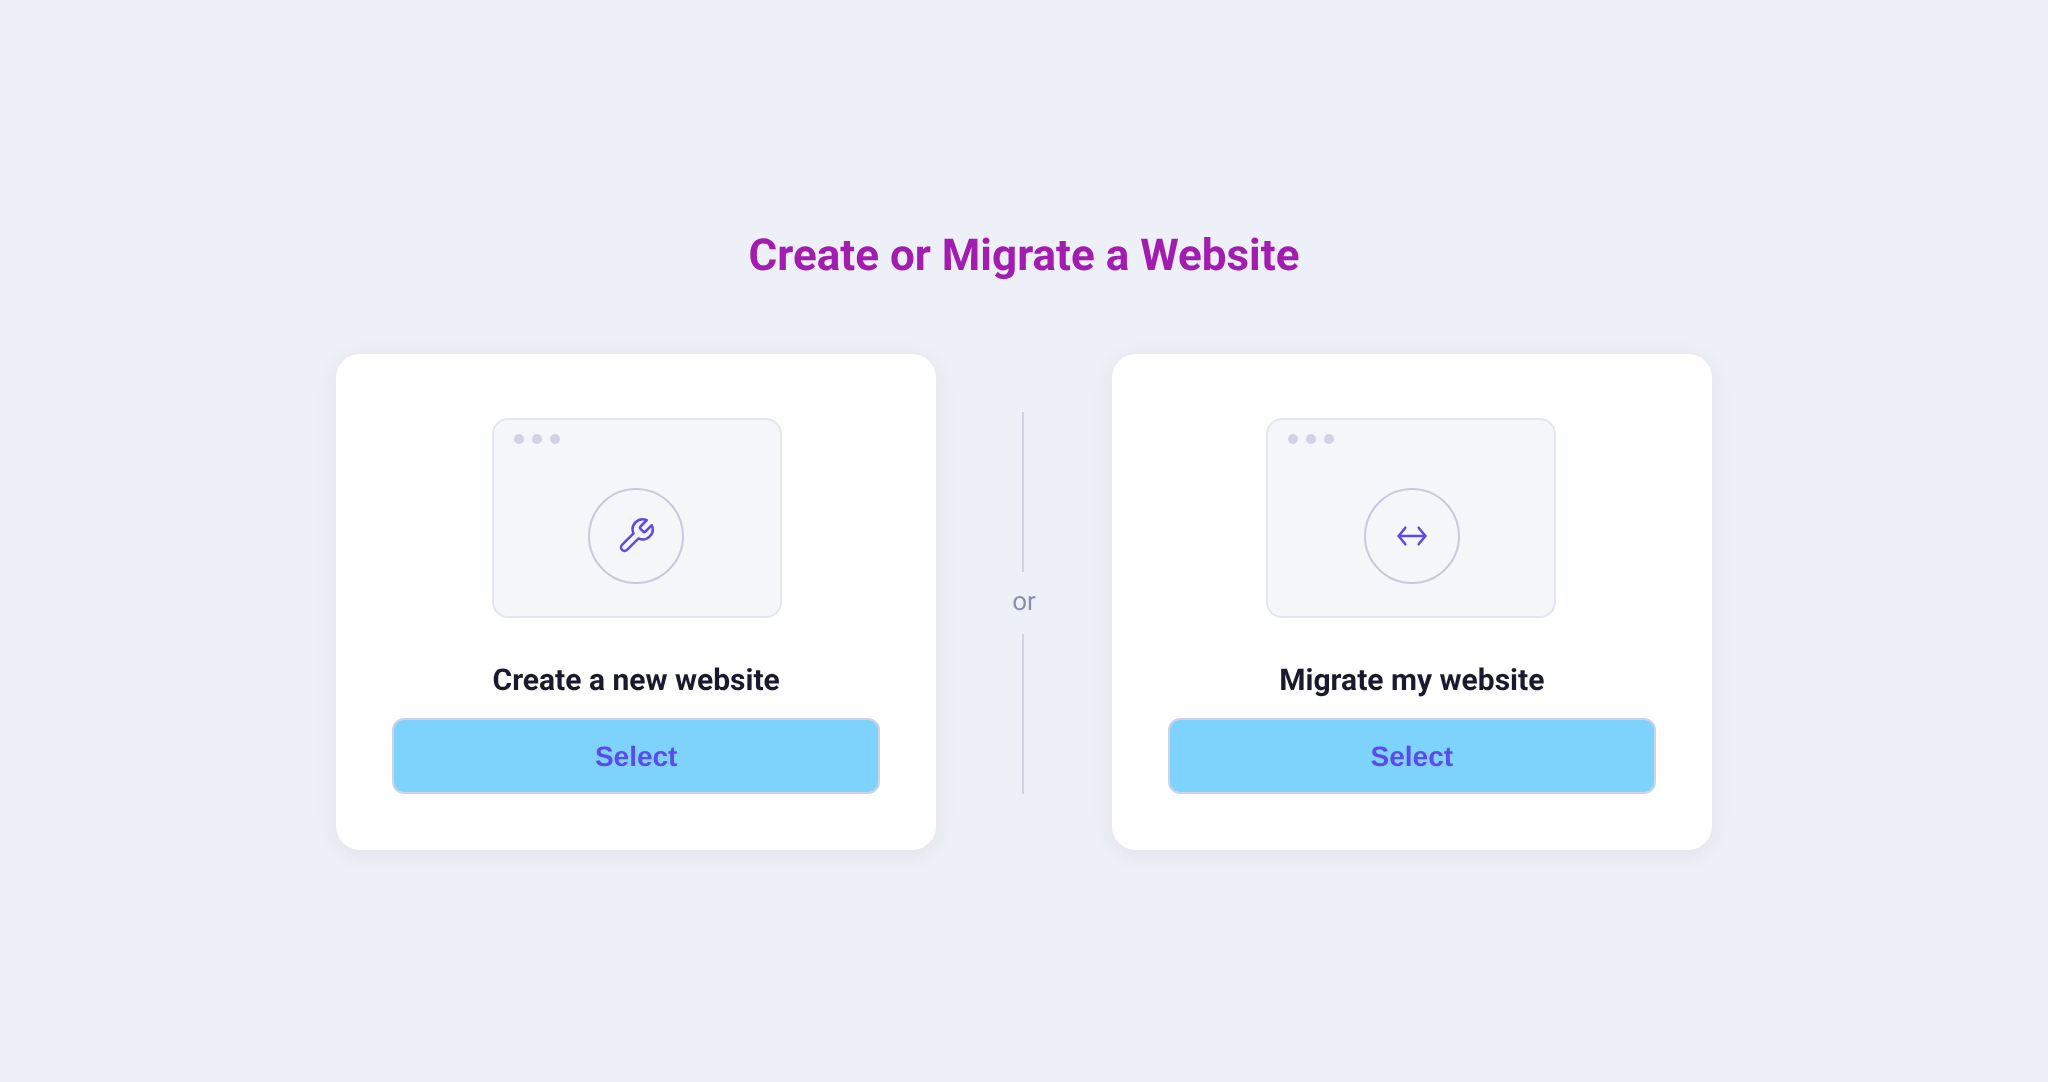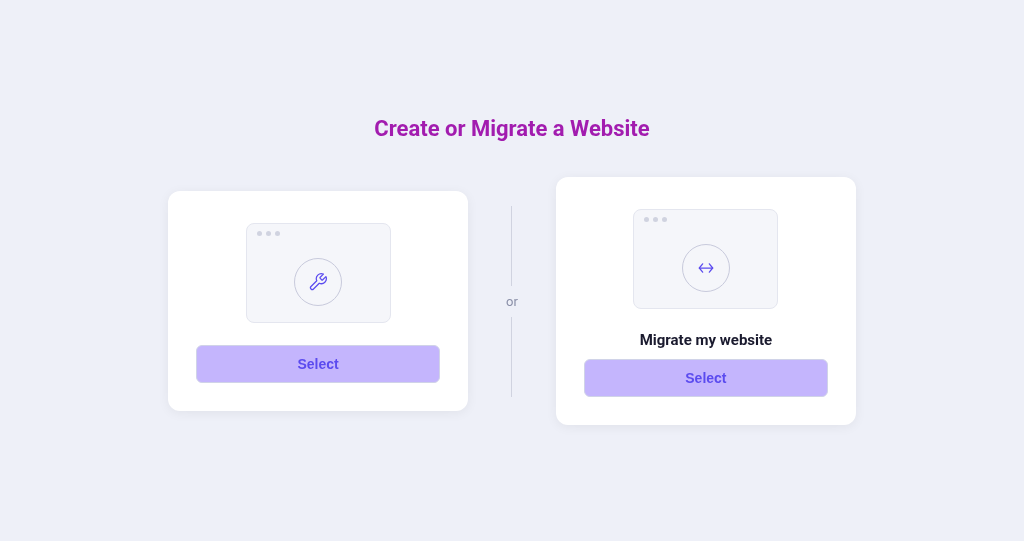--- a/index.html
+++ b/index.html
@@ -114,21 +114,21 @@
       line-height: 1.6;
       margin-bottom: 22px;
       min-height: 56px;
     }
 
     .select-button {
       width: 100%;
       padding: 10px 20px;
       border: 1.5px solid #d0d3e8;
       border-radius: 6px;
-      background: #c4b5fd;
+      background: #7dd3fc;
       color: #5b4bef;
       font-size: 14px;
       font-weight: 600;
       cursor: pointer;
       transition: all 0.2s;
     }
 
     .or-divider {
       display: flex;
       flex-direction: column;
@@ -166,20 +166,21 @@
         </div>
         <div class="browser-content">
           <div class="icon-circle">
             <svg viewBox="0 0 24 24" fill="none" xmlns="http://www.w3.org/2000/svg">
               <path d="M14.7 6.3a1 1 0 0 0 0 1.4l1.6 1.6a1 1 0 0 0 1.4 0l3.77-3.77a6 6 0 0 1-7.94 7.94l-6.91 6.91a2.12 2.12 0 0 1-3-3l6.91-6.91a6 6 0 0 1 7.94-7.94l-3.77 3.77z" stroke="#5b4bef" stroke-width="1.5" stroke-linecap="round" stroke-linejoin="round"></path>
             </svg>
           </div>
         </div>
       </div>
 
+      <h2 class="card-title">Create a new website</h2>
 
 
       <button class="select-button">Select</button>
     </div>
 
     <div class="or-divider">
       <div class="or-line"></div>
       <span class="or-text">or</span>
       <div class="or-line"></div>
     </div>

